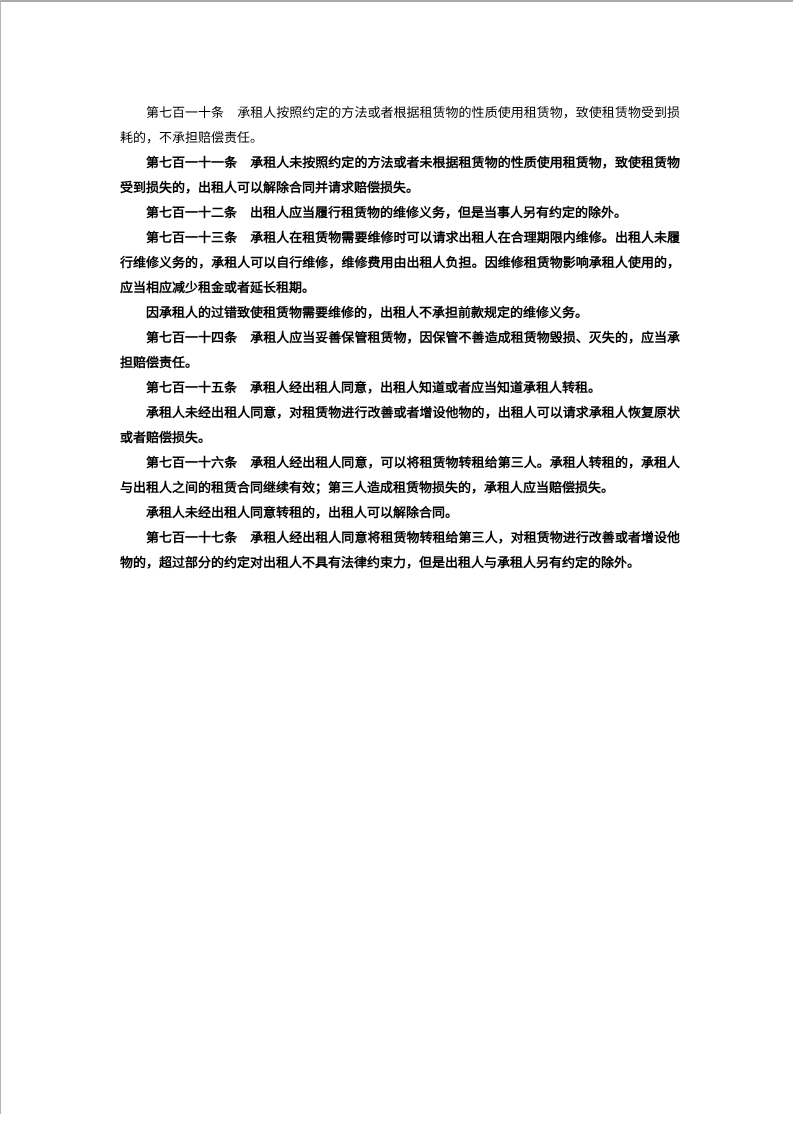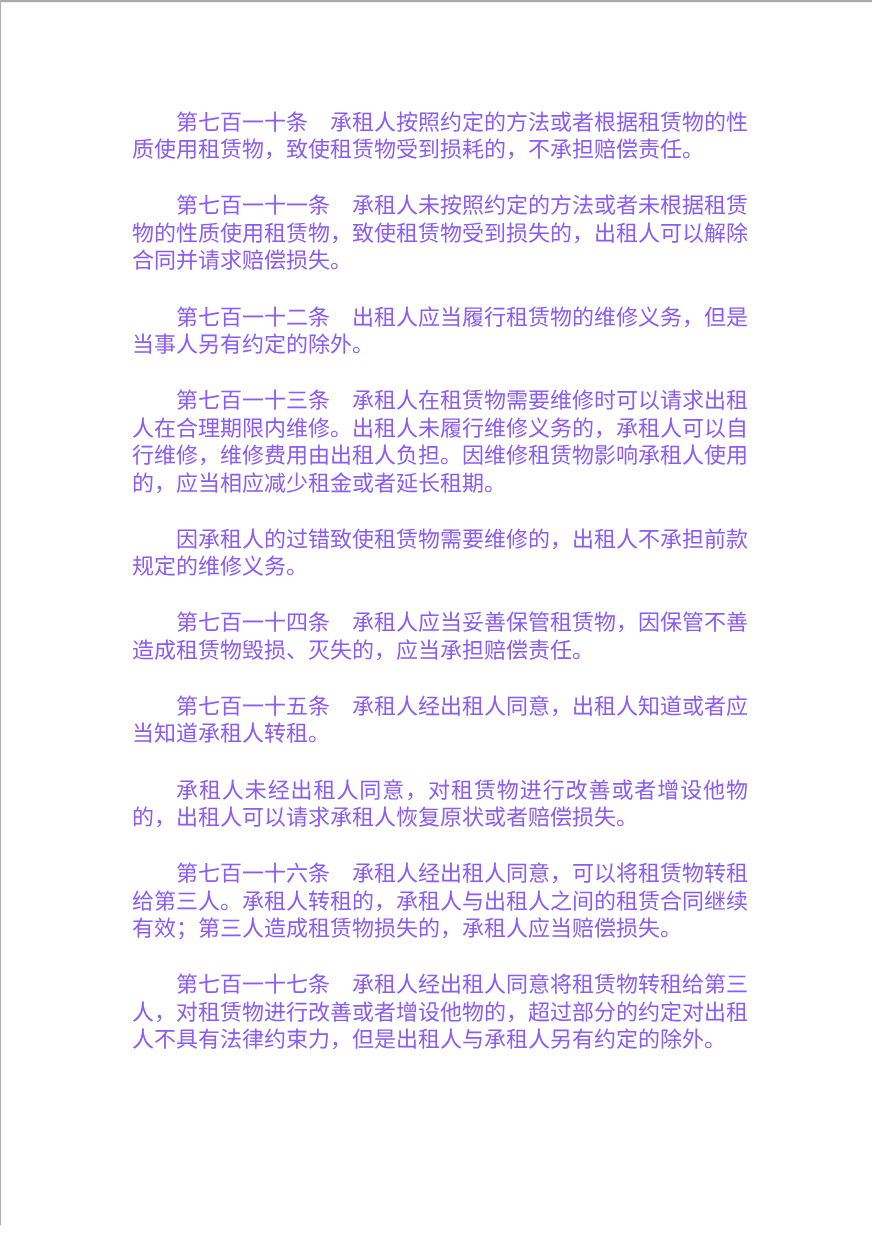--- a/index.html
+++ b/index.html
@@ -33,45 +33,46 @@
     position: absolute;
     top: 0;
     left: 0;
     width: 1px;
     height: 1114px;
     background: #b3b3b3;
   }
   .doc-body p.para {
     margin: 0;
     padding: 0;
-    font-size: 20px;
+    font-size: 13px;
     line-height: 25px;
-    color: #8b5cf6;
+    color: #000000;
     text-align: justify;
     text-justify: inter-ideograph;
     text-indent: 2em;
     hanging-punctuation: allow-end;
     word-break: normal;
   }
   .doc-body p.para + p.para {
-    margin-top: 26px;
+    font-weight: bold;
   }
 </style>
 </head>
 <body>
 
 <div class="page">
   <div class="page-top-border"></div>
   <div class="page-left-border"></div>
 
   <div class="doc-body">
     <p class="para">第七百一十条　承租人按照约定的方法或者根据租赁物的性质使用租赁物，致使租赁物受到损耗的，不承担赔偿责任。</p>
     <p class="para">第七百一十一条　承租人未按照约定的方法或者未根据租赁物的性质使用租赁物，致使租赁物受到损失的，出租人可以解除合同并请求赔偿损失。</p>
     <p class="para">第七百一十二条　出租人应当履行租赁物的维修义务，但是当事人另有约定的除外。</p>
     <p class="para">第七百一十三条　承租人在租赁物需要维修时可以请求出租人在合理期限内维修。出租人未履行维修义务的，承租人可以自行维修，维修费用由出租人负担。因维修租赁物影响承租人使用的，应当相应减少租金或者延长租期。</p>
     <p class="para">因承租人的过错致使租赁物需要维修的，出租人不承担前款规定的维修义务。</p>
     <p class="para">第七百一十四条　承租人应当妥善保管租赁物，因保管不善造成租赁物毁损、灭失的，应当承担赔偿责任。</p>
     <p class="para">第七百一十五条　承租人经出租人同意，出租人知道或者应当知道承租人转租。</p>
     <p class="para">承租人未经出租人同意，对租赁物进行改善或者增设他物的，出租人可以请求承租人恢复原状或者赔偿损失。</p>
     <p class="para">第七百一十六条　承租人经出租人同意，可以将租赁物转租给第三人。承租人转租的，承租人与出租人之间的租赁合同继续有效；第三人造成租赁物损失的，承租人应当赔偿损失。</p>
+    <p class="para">承租人未经出租人同意转租的，出租人可以解除合同。</p>
     <p class="para">第七百一十七条　承租人经出租人同意将租赁物转租给第三人，对租赁物进行改善或者增设他物的，超过部分的约定对出租人不具有法律约束力，但是出租人与承租人另有约定的除外。</p>
   </div>
 </div>
 
 </body></html>

